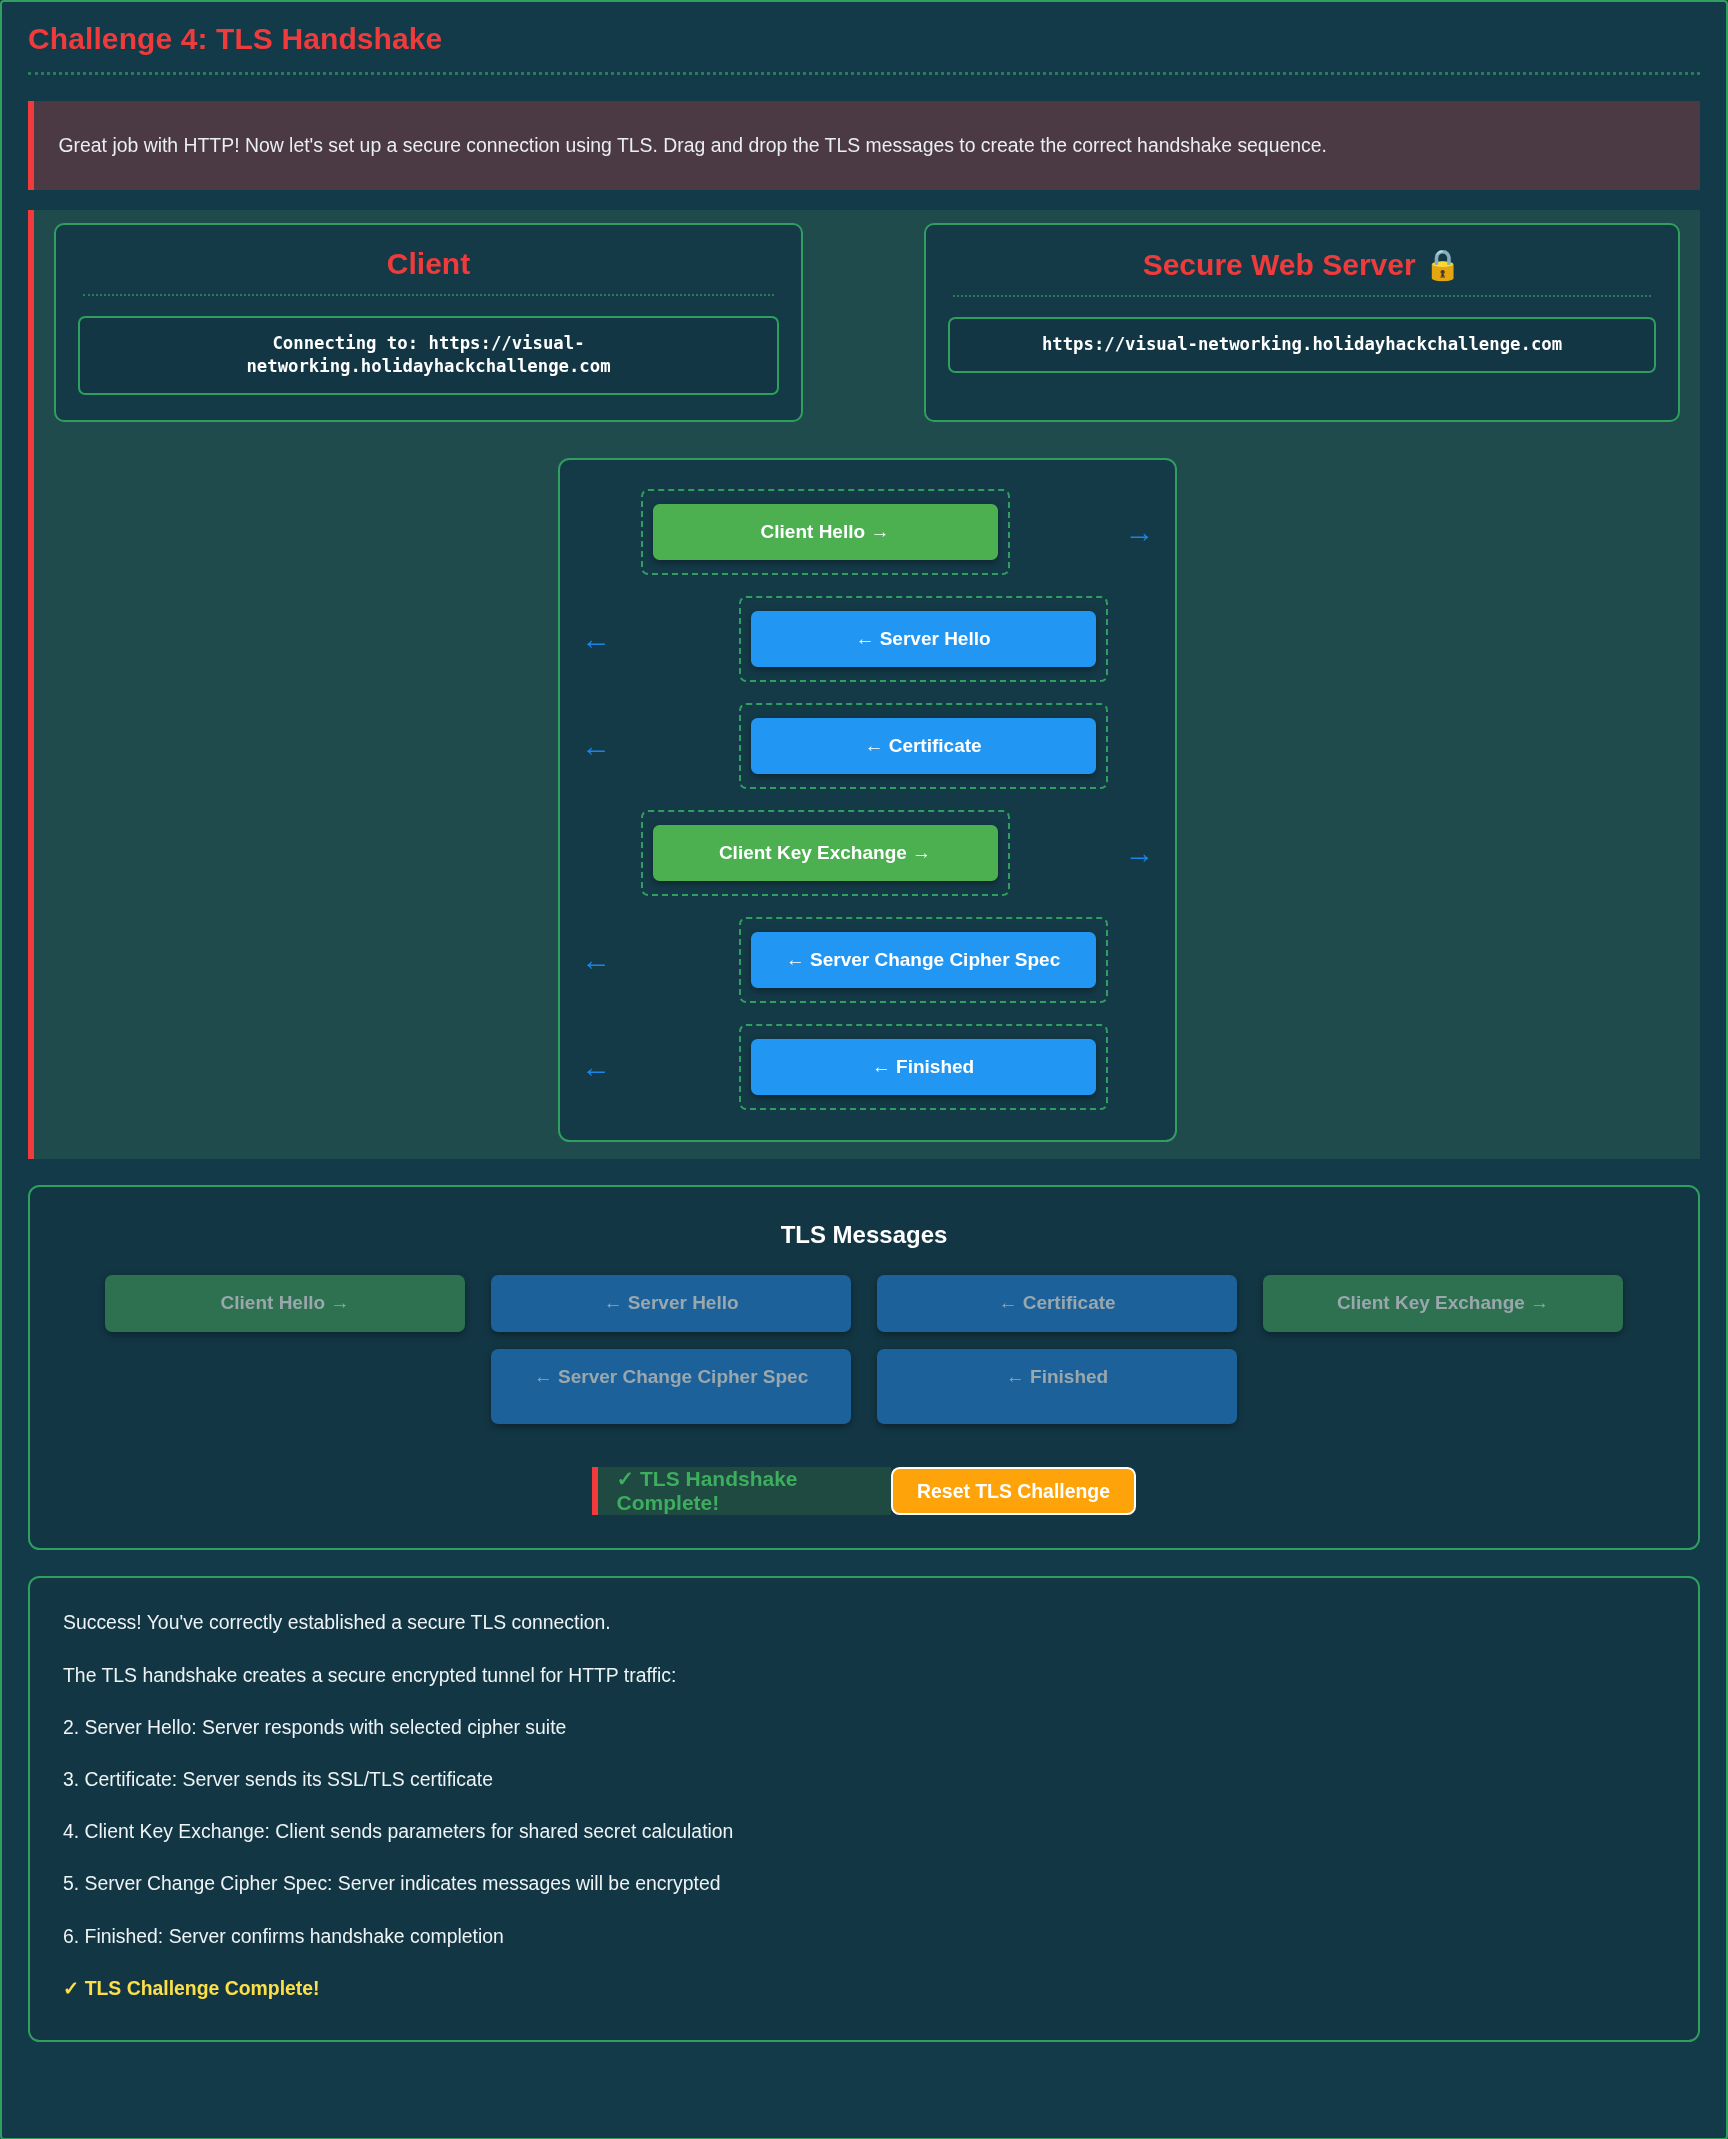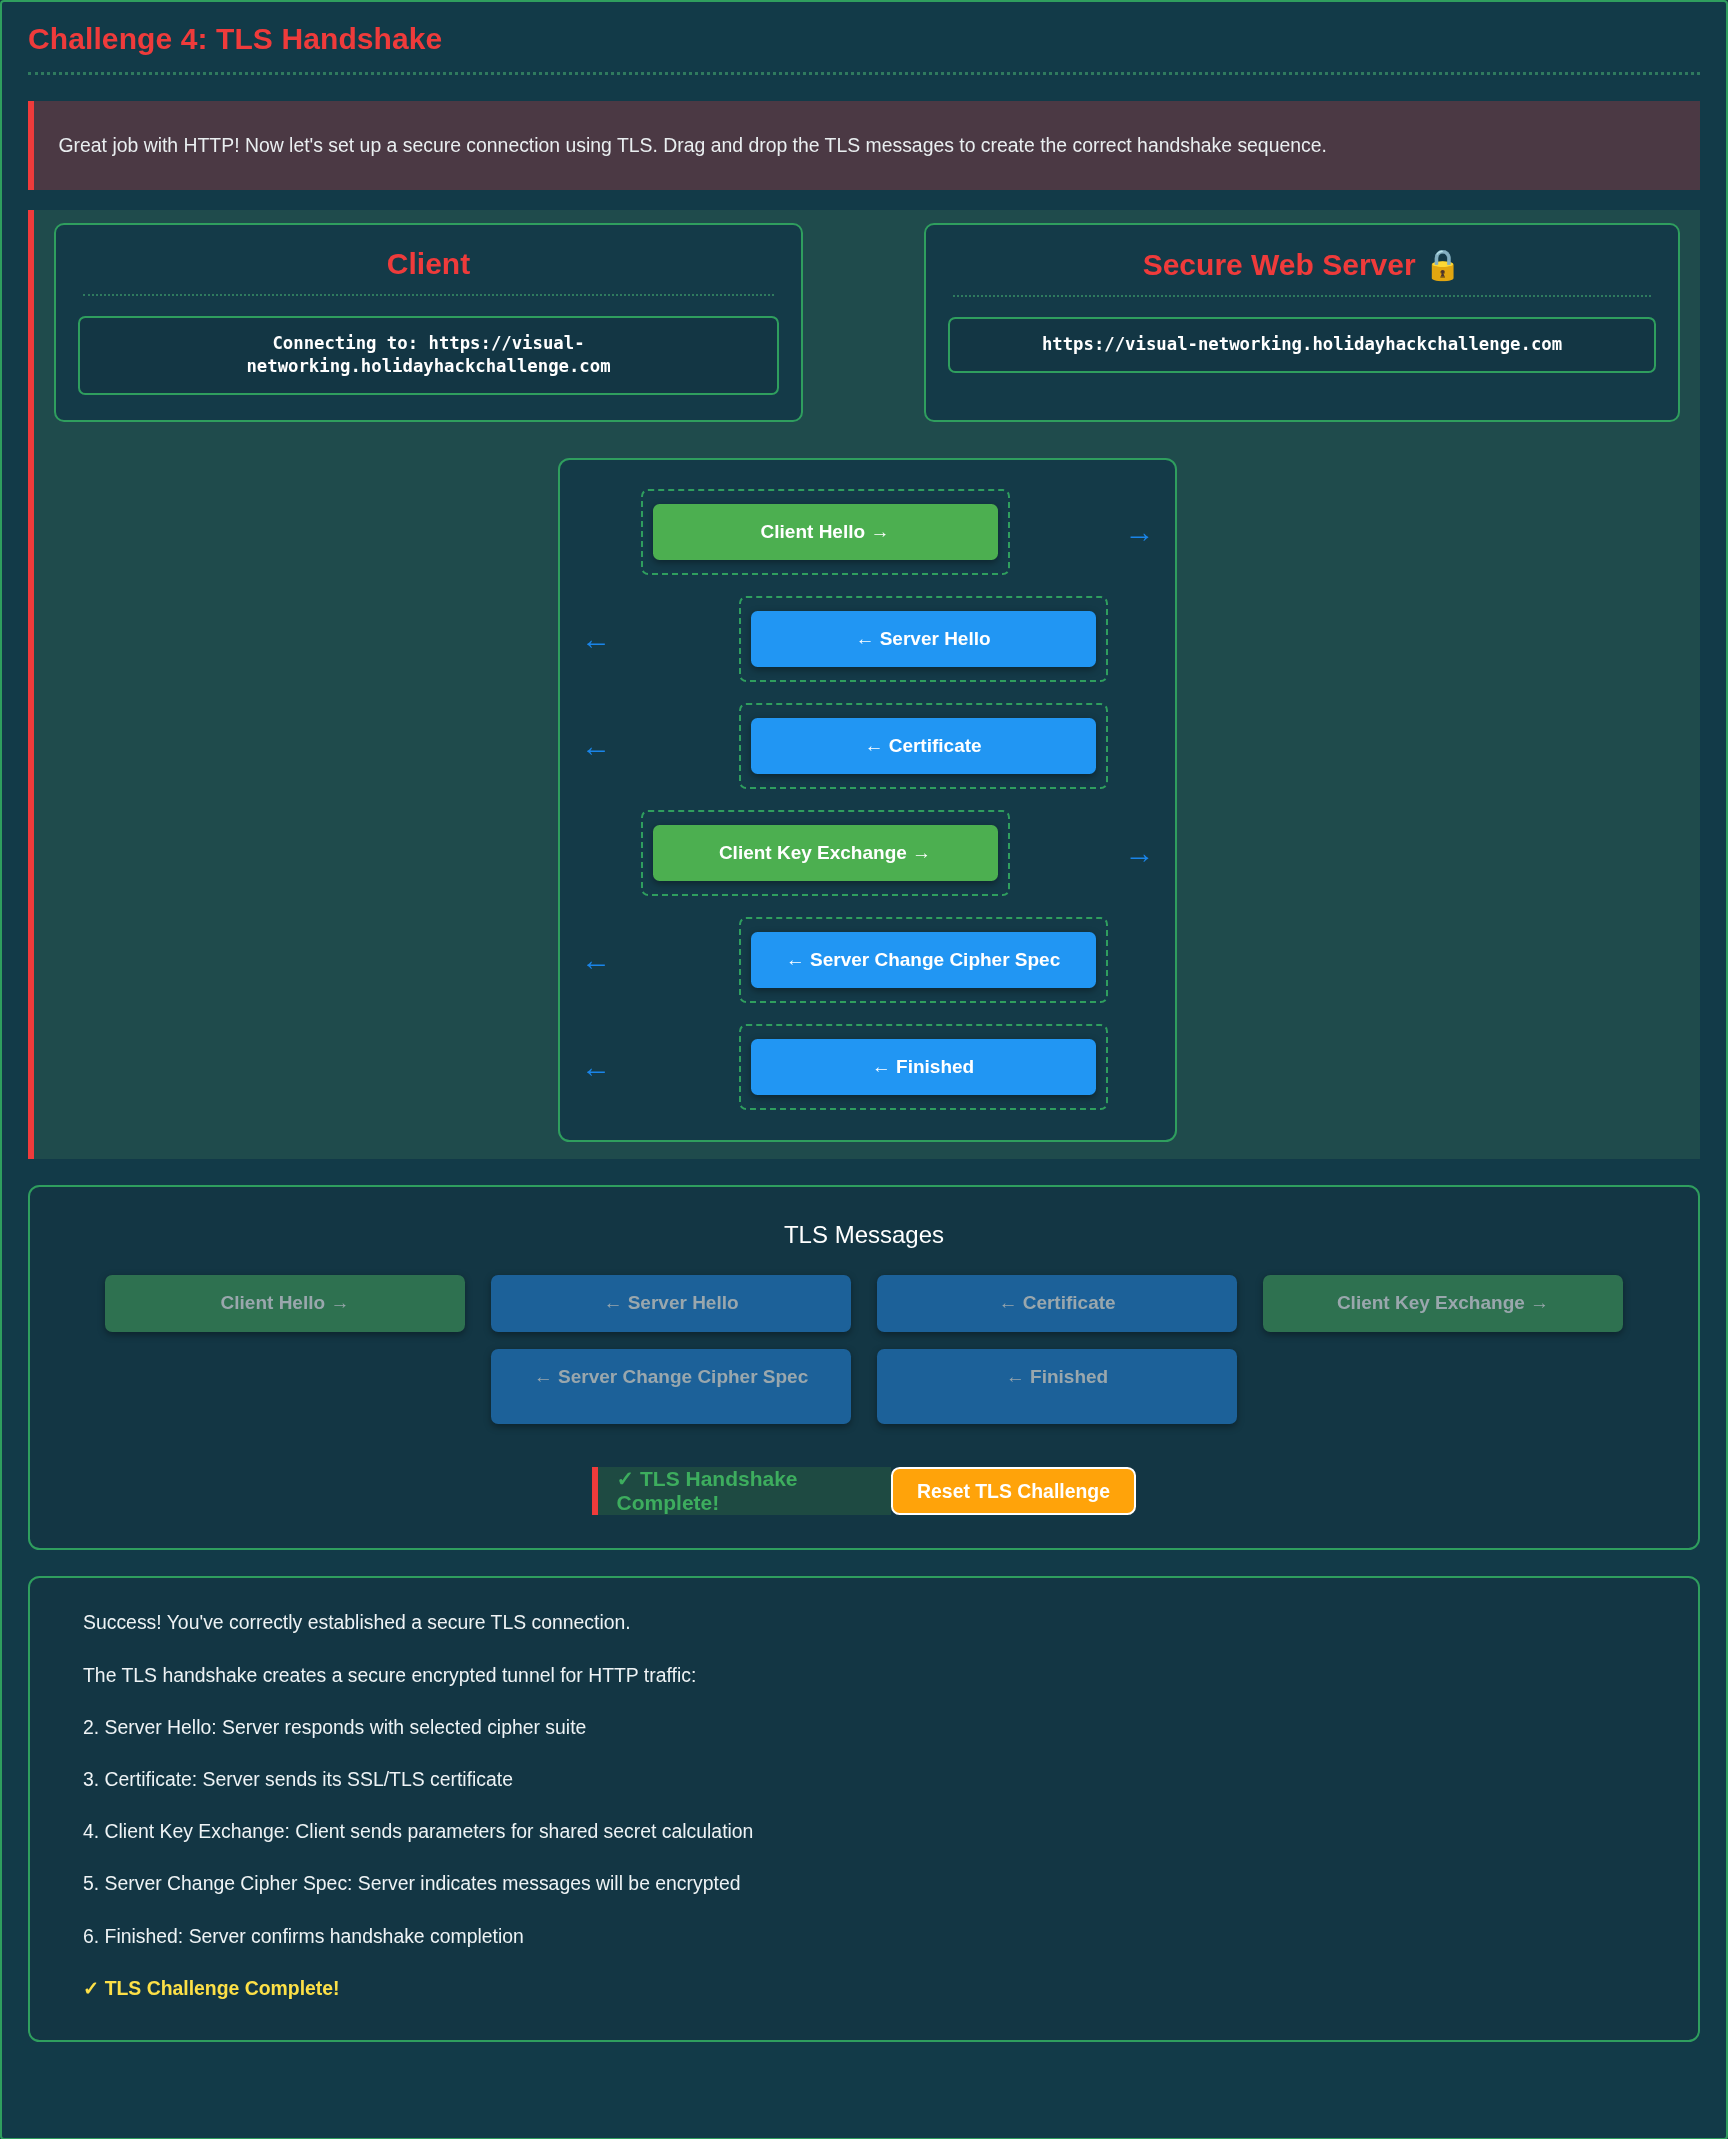--- a/index.html
+++ b/index.html
@@ -153,21 +153,21 @@
   .pool {
     margin: 26px 26px 0 26px;
     background: #133644;
     border: 2.2px solid #2f9e5e;
     border-radius: 11.5px;
     padding: 24.5px 29px 33px 29px;
   }
   .pool-title {
     color: #ffffff;
     font-size: 24px;
-    font-weight: normal;
+    font-weight: bold;
     text-align: center;
     padding: 10px 0 26px 0;
   }
   .pool-rows { display: flex; flex-direction: column; gap: 17.3px; }
   .pool-row {
     display: flex;
     justify-content: center;
     gap: 26px;
   }
   .pool-chip {
@@ -221,21 +221,20 @@
     background: #133644;
     border: 2.2px solid #2f9e5e;
     border-radius: 11.5px;
     padding: 32px 33px 39px 33px;
   }
   .explain p {
     color: #eef3f5;
     font-size: 19.4px;
     line-height: 1.3;
     padding: 0 0 27px 0;
-    margin-left: 20px;
   }
   .explain p.done {
     color: #fde047;
     font-weight: bold;
     padding-bottom: 0;
   }
 </style>
 </head>
 <body>
 

